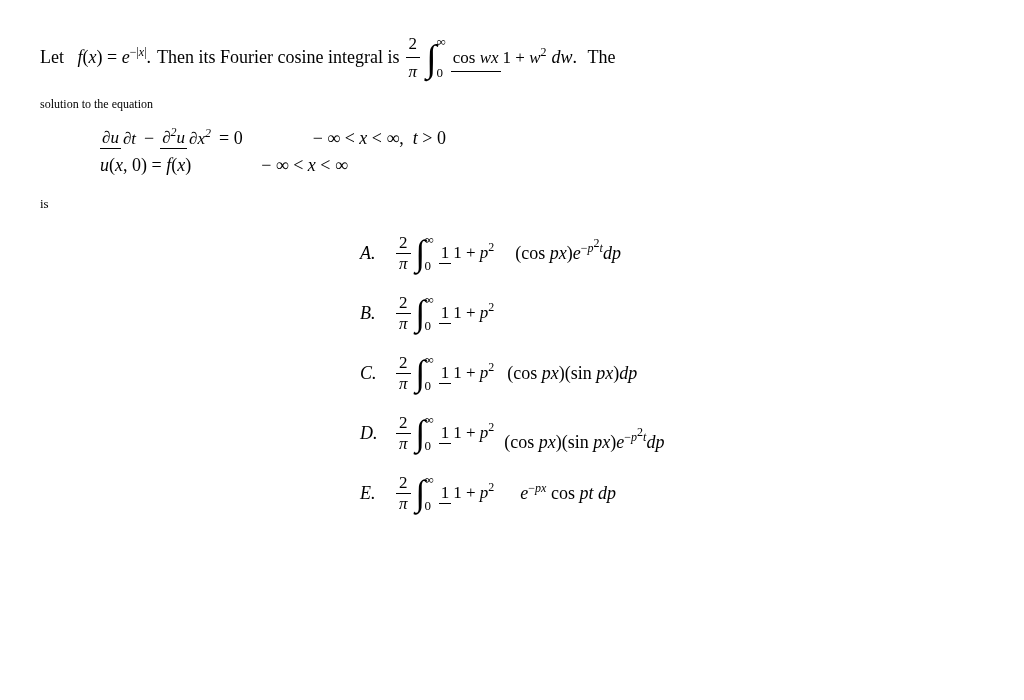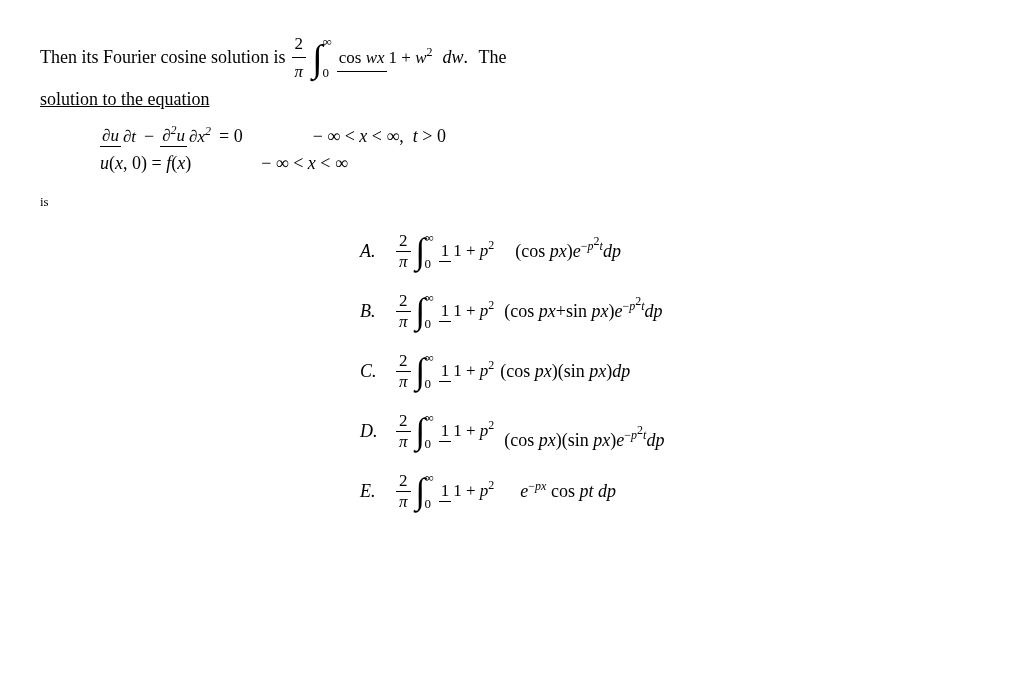--- a/index.html
+++ b/index.html
@@ -19,23 +19,22 @@
     }
     .intro-line {
       display: flex;
       align-items: center;
       flex-wrap: wrap;
       gap: 6px;
       font-size: 18px;
       line-height: 1.6;
     }
     .solution-line {
-      font-size: 18px;
-      margin-top: 4px;
-      text-decoration: underline;
+      font-size: 12px;
+      margin-top: 12px;
     }
     .equation-block {
       margin-top: 16px;
       margin-left: 60px;
       display: flex;
       flex-direction: column;
       gap: 6px;
     }
     .eq-row {
       display: flex;
@@ -123,37 +122,38 @@
       font-style: italic;
     }
     .italic { font-style: italic; }
   </style>
 </head>
 <body>
 
 <div class="page">
 
   <div class="intro-line">
-    <span>Then its Fourier cosine solution is</span>
+    <span>Let &nbsp; <span class="italic">f</span>(<span class="italic">x</span>) = <span class="italic">e</span><sup>−|<span class="italic">x</span>|</sup>.</span>
+    <span>Then its Fourier cosine integral is</span>
 
     <span class="integral-expr">
       <span class="coeff-frac">
         <span class="numer">2</span>
         <span class="denom"><span class="italic">π</span></span>
       </span>
       <span style="font-size:38px; line-height:1; margin:0 1px;">∫</span>
       <span class="int-limits">
         <span class="upper">∞</span>
         <span class="lower">0</span>
       </span>
       <span class="frac">
         <span class="numer">cos <span class="italic">wx</span></span>
         <span class="denom">1 + <span class="italic">w</span><sup>2</sup></span>
       </span>
-      <span style="margin-left:5px;"><span class="italic">dw</span>.&nbsp;</span>
+      <span style=""><span class="italic">dw</span>.&nbsp;</span>
     </span>
 
     <span>The</span>
   </div>
 
   <div class="solution-line">solution to the equation</div>
 
   <div class="equation-block">
 
     <div class="eq-row">
@@ -211,41 +211,40 @@
           </span>
         <span style="font-size:36px;">∫</span>
         <span class="int-limits">
             <span class="upper">∞</span>
             <span class="lower">0</span>
           </span>
         <span class="frac">
             <span class="numer">1</span>
             <span class="denom">1 + <span class="italic">p</span><sup>2</sup></span>
           </span>
-        <span style="margin-left:5px;">(cos <span class="italic">px</span>+sin <span class="italic">px</span>)<span class="italic">e</span><sup>−<span class="italic">p</span><sup>2</sup><span class="italic">t</span></sup><span class="italic">dp</span></span>
       </span>
     </div>
 
     <div class="answer-row">
       <span class="answer-label">C.</span>
       <span class="integral-expr">
         <span class="coeff-frac">
             <span class="numer">2</span>
             <span class="denom"><span class="italic">π</span></span>
           </span>
         <span style="font-size:36px;">∫</span>
         <span class="int-limits">
             <span class="upper">∞</span>
             <span class="lower">0</span>
           </span>
         <span class="frac">
             <span class="numer">1</span>
             <span class="denom">1 + <span class="italic">p</span><sup>2</sup></span>
           </span>
-        <span style="margin-left:1px;">(cos <span class="italic">px</span>)(sin <span class="italic">px</span>)<span class="italic">dp</span></span>
+        <span style="margin-left:8px;">(cos <span class="italic">px</span>)(sin <span class="italic">px</span>)<span class="italic">dp</span></span>
       </span>
     </div>
 
     <div class="answer-row">
       <span class="answer-label">D.</span>
       <span class="integral-expr">
         <span class="coeff-frac">
             <span class="numer">2</span>
             <span class="denom"><span class="italic">π</span></span>
           </span>

